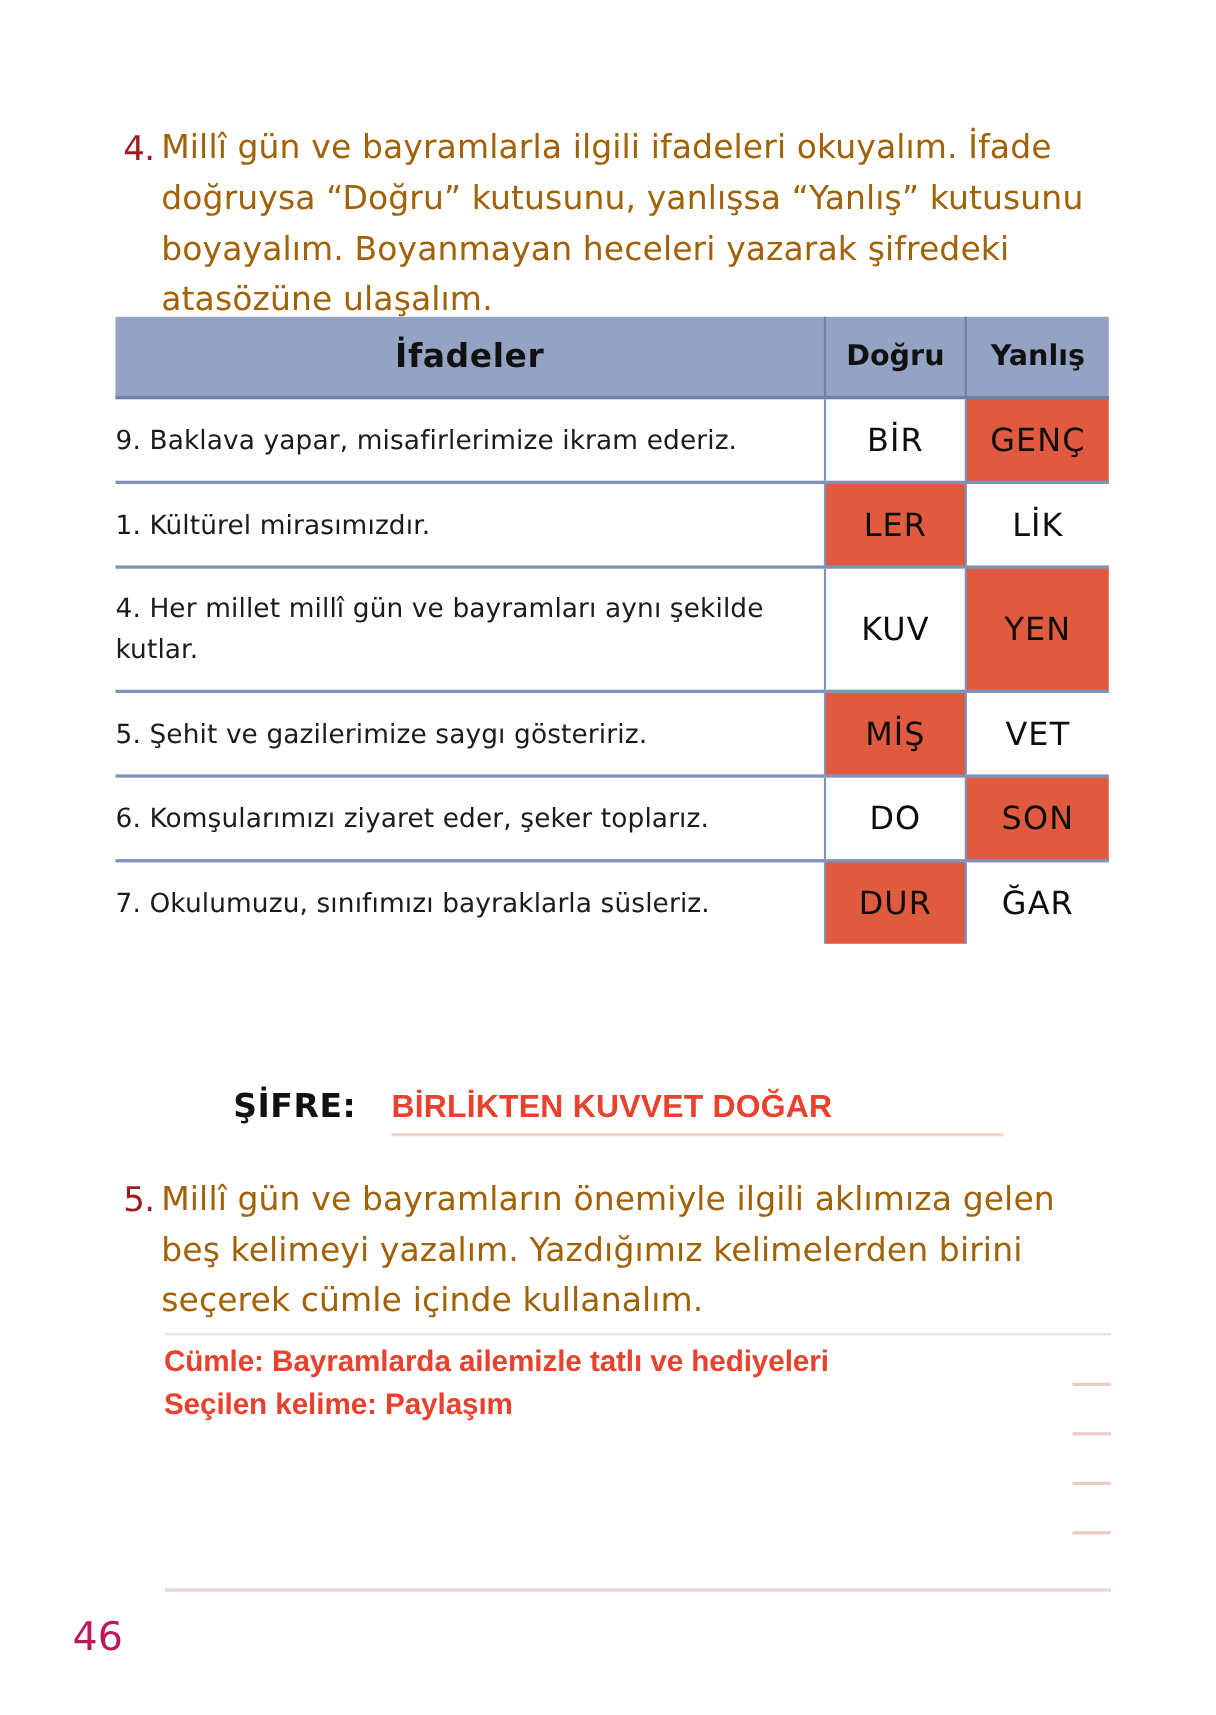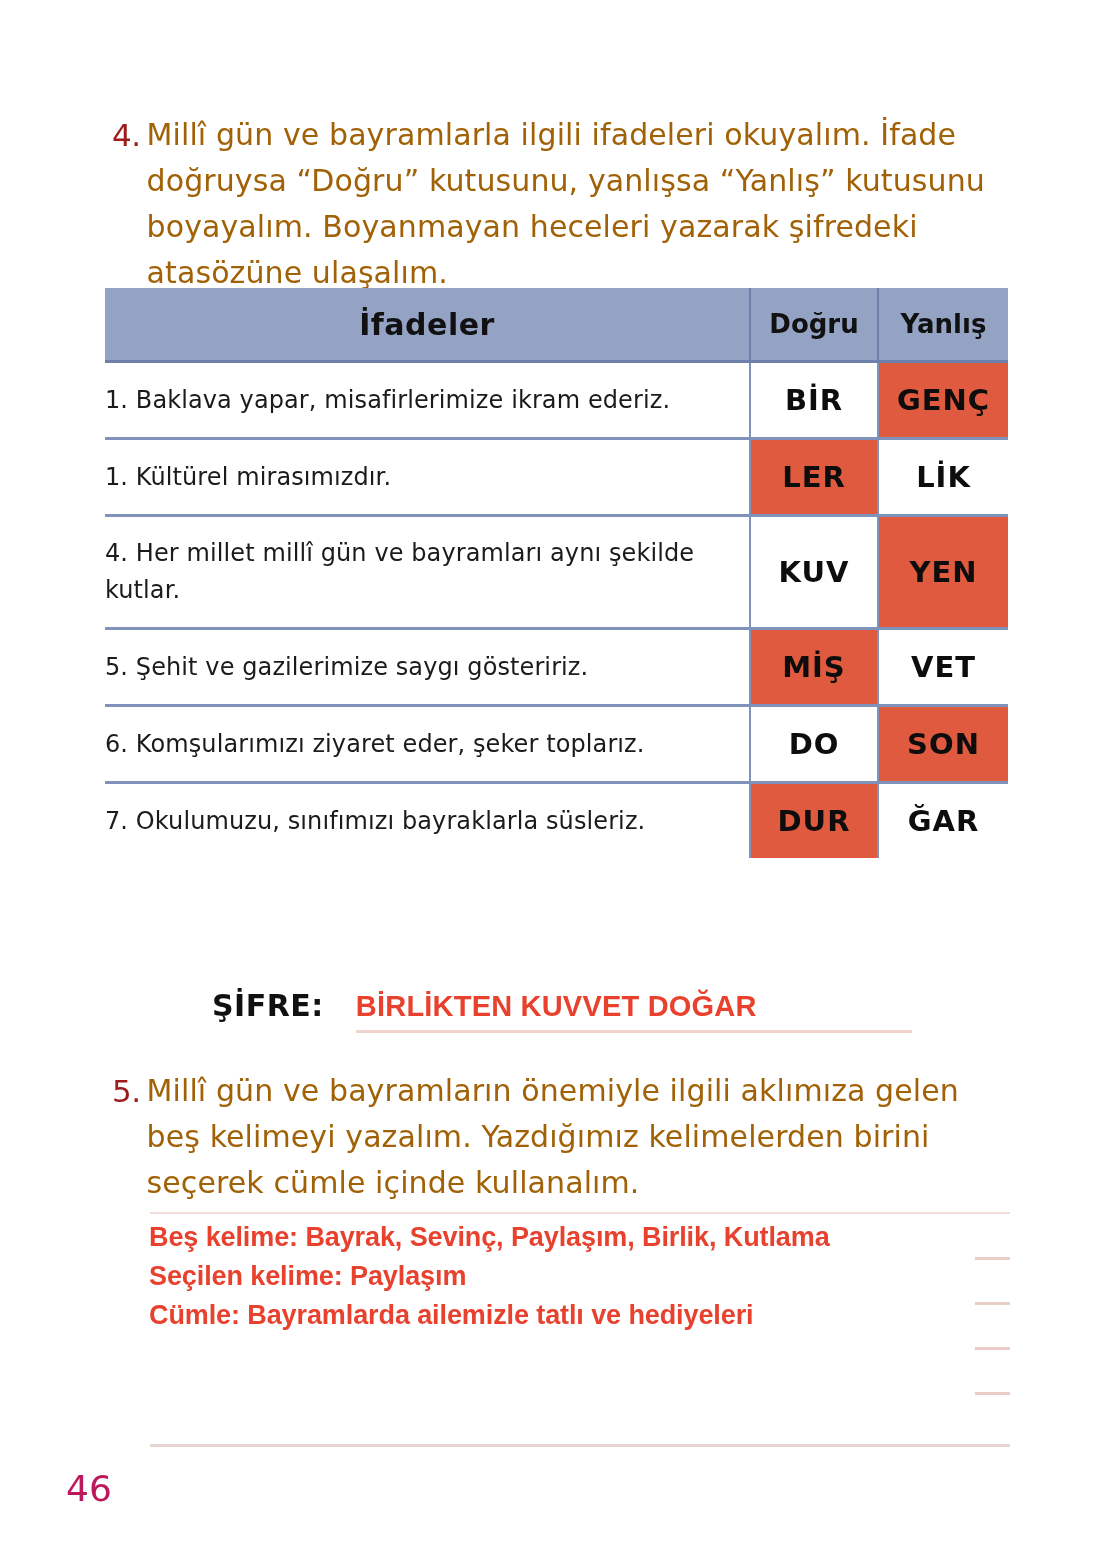--- a/index.html
+++ b/index.html
@@ -98,21 +98,21 @@
     font-size: 24px;
     line-height: 37px;
     color: #1b1b1b;
     padding: 12px 14px 12px 18px;
     border-right: 2px solid #7f93ba;
     letter-spacing: 0.1px;
   }
   td.cell {
     text-align: center;
     font-family: "DejaVu Sans", sans-serif;
-    font-weight: 700;
+    font-weight: 400;
     font-size: 29px;
     color: #0d0d0d;
     letter-spacing: 1px;
     border-right: 2px solid #7f93ba;
   }
   td.cell.last { border-right: none; }
   td.cell.filled { background: #e05a3f; }
 
   tr.r1 td { height: 74px; }
   tr.r2 td { height: 74px; }
@@ -221,21 +221,21 @@
       </colgroup>
       <thead>
         <tr>
           <th class="h-stmt">İfadeler</th>
           <th class="h-true">Doğru</th>
           <th class="h-false">Yanlış</th>
         </tr>
       </thead>
       <tbody>
         <tr class="r1">
-          <td class="stmt">1. Baklava yapar, misafirlerimize ikram ederiz.</td>
+          <td class="stmt">9. Baklava yapar, misafirlerimize ikram ederiz.</td>
           <td class="cell">BİR</td>
           <td class="cell last filled">GENÇ</td>
         </tr>
         <tr class="r2">
           <td class="stmt">1. Kültürel mirasımızdır.</td>
           <td class="cell filled">LER</td>
           <td class="cell last">LİK</td>
         </tr>
         <tr class="r4">
           <td class="stmt">4. Her millet millî gün ve bayramları aynı şekilde kutlar.</td>
@@ -273,21 +273,20 @@
     <span class="q-text">Millî gün ve bayramların önemiyle ilgili aklımıza gelen beş kelimeyi yazalım. Yazdığımız kelimelerden birini seçerek cümle içinde kullanalım.</span>
   </div>
 
   <div class="rule" style="top:1212px;"></div>
   <div class="rule stub" style="top:1257px;"></div>
   <div class="rule stub" style="top:1302px;"></div>
   <div class="rule stub" style="top:1347px;"></div>
   <div class="rule stub" style="top:1392px;"></div>
 
   <div class="answer-block">
-    <div>Beş kelime: Bayrak, Sevinç, Paylaşım, Birlik, Kutlama</div>
+    <div>Cümle: Bayramlarda ailemizle tatlı ve hediyeleri</div>
     <div>Seçilen kelime: Paylaşım</div>
-    <div>Cümle: Bayramlarda ailemizle tatlı ve hediyeleri</div>
   </div>
 
   <div class="footer-rule"></div>
   <div class="page-number">46</div>
 
 </div>
 
 </body></html>

